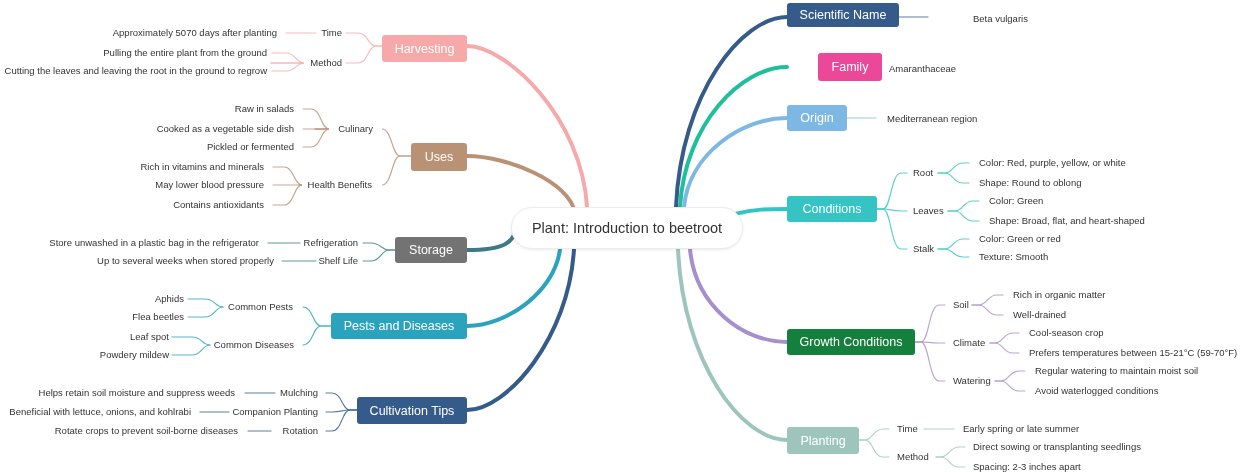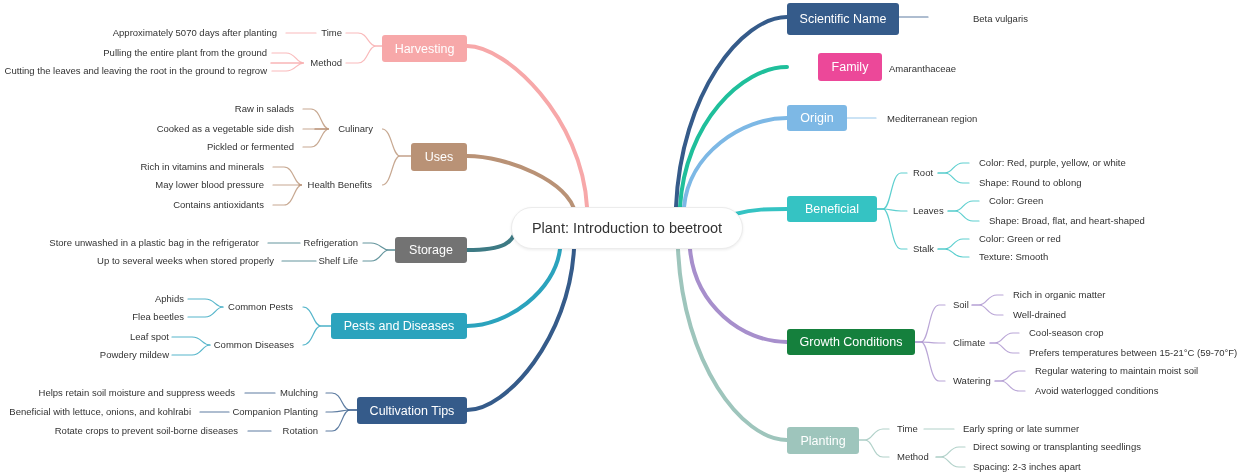--- a/index.html
+++ b/index.html
@@ -95,24 +95,24 @@
   </svg>
 
 <div class="root">Plant: Introduction to beetroot</div>
 
 <div class="topic" id="L0" style="left: 382px; top: 35px; width: 85px; height: 27px; background: rgb(247, 168, 169);">Harvesting</div>
 <div class="topic" id="L1" style="left: 411px; top: 143px; width: 56px; height: 28px; background: rgb(185, 146, 118);">Uses</div>
 <div class="topic" id="L2" style="left: 395px; top: 237px; width: 72px; height: 26px; background: #737373;">Storage</div>
 <div class="topic" id="L3" style="left: 331px; top: 313px; width: 136px; height: 26px; background: rgb(43, 163, 189);">Pests and Diseases</div>
 <div class="topic" id="L4" style="left: 357px; top: 397px; width: 110px; height: 27px; background: rgb(53, 91, 138);">Cultivation Tips</div>
 
-<div class="topic" id="R0" style="left: 787px; top: 3px; width: 112px; height: 32px; background: rgb(53, 91, 138);">Scientific Name</div>
+<div class="topic" id="R0" style="left: 787px; top: 3px; width: 112px; height: 24px; background: rgb(53, 91, 138);">Scientific Name</div>
 <div class="topic" id="R1" style="left: 818px; top: 53px; width: 64px; height: 28px; background: #ec4899;">Family</div>
 <div class="topic" id="R2" style="left: 787px; top: 105px; width: 60px; height: 26px; background: rgb(125, 184, 229);">Origin</div>
-<div class="topic" id="R3" style="left: 787px; top: 196px; width: 90px; height: 26px; background: rgb(53, 195, 195);">Beneficial</div>
+<div class="topic" id="R3" style="left: 787px; top: 196px; width: 90px; height: 26px; background: rgb(53, 195, 195);">Conditions</div>
 <div class="topic" id="R4" style="left: 787px; top: 329px; width: 128px; height: 26px; background: #15803d;">Growth Conditions</div>
 <div class="topic" id="R5" style="left: 787px; top: 427px; width: 72px; height: 27px; background: rgb(158, 197, 188);">Planting</div>
 
 <div class="lbl" style="right:898px;top:27px;">Time</div>
 <div class="lbl" style="right:963px;top:27px;">Approximately 5070 days after planting</div>
 <div class="lbl" style="right:898px;top:57px;">Method</div>
 <div class="lbl" style="right:973px;top:47px;">Pulling the entire plant from the ground</div>
 <div class="lbl" style="right:973px;top:65px;">Cutting the leaves and leaving the root in the ground to regrow</div>
 
 <div class="lbl" style="right:867px;top:123px;">Culinary</div>

